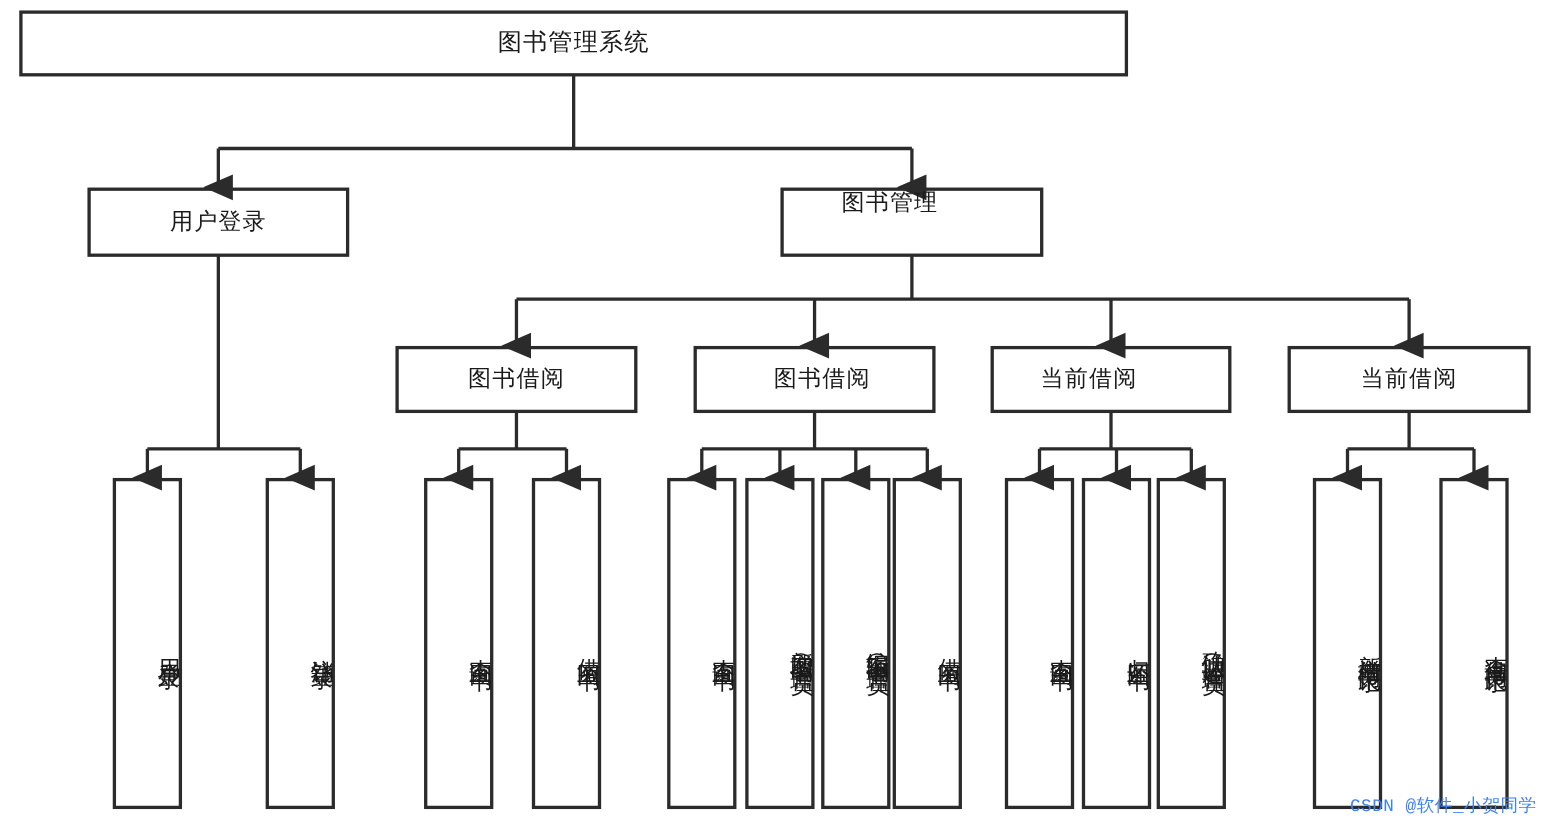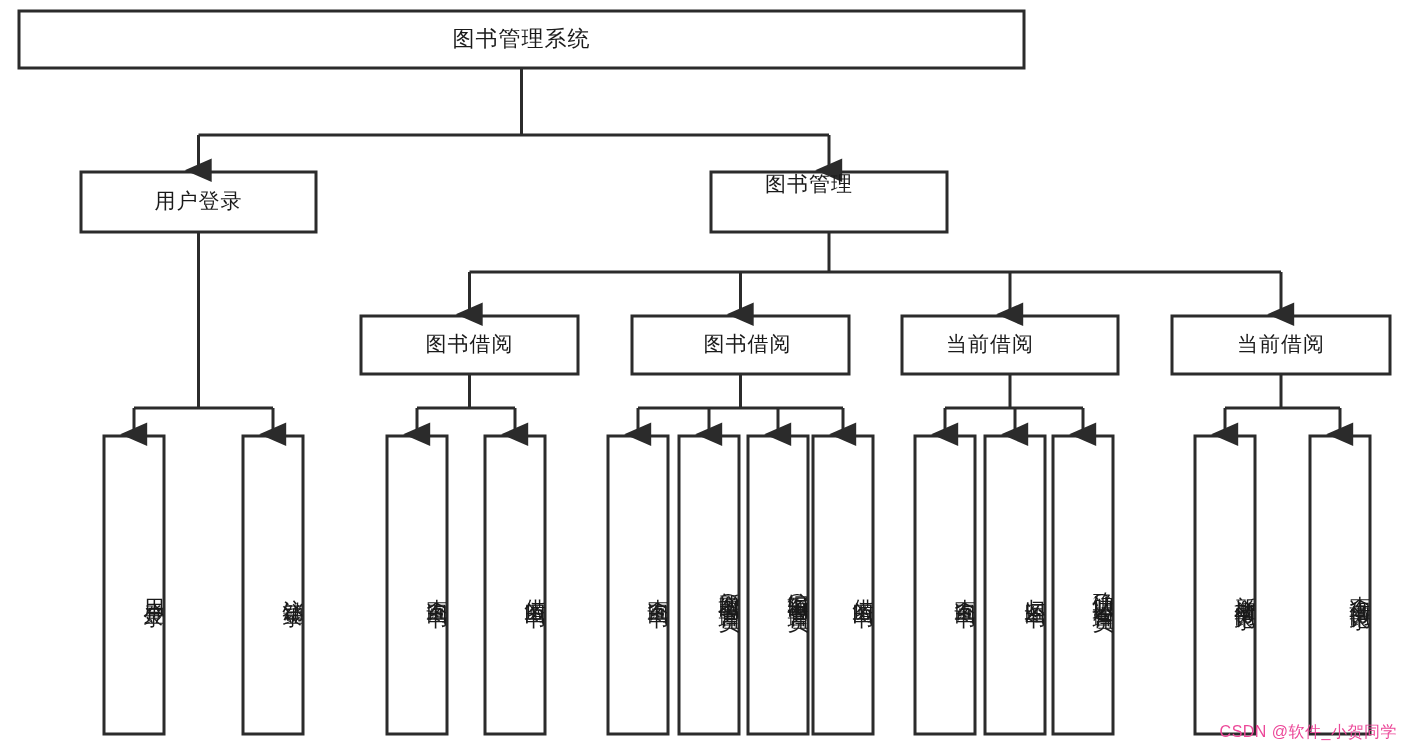--- a/index.html
+++ b/index.html
@@ -66,24 +66,24 @@
     line-height: 1;
     pointer-events: none;
     padding-top: 6px;
     box-sizing: border-box;
   }
   .watermark {
     position: absolute;
     right: 8px;
     bottom: 4px;
     font-size: 16px;
-    color: #ec4899;
+    color: #3b82f6;
     letter-spacing: 0.5px;
     white-space: nowrap;
-    font-family: Liberation Sans, sans-serif;
+    font-family: Liberation Mono, monospace;
   }
 </style>
 </head>
 <body>
 
 <div id="diagram-root">
 
   <svg class="flow" viewBox="0 0 1405 747">
     <defs>
       <marker id="arrow" markerWidth="12" markerHeight="12" refX="4.2" refY="5" orient="auto" markerUnits="strokeWidth">

